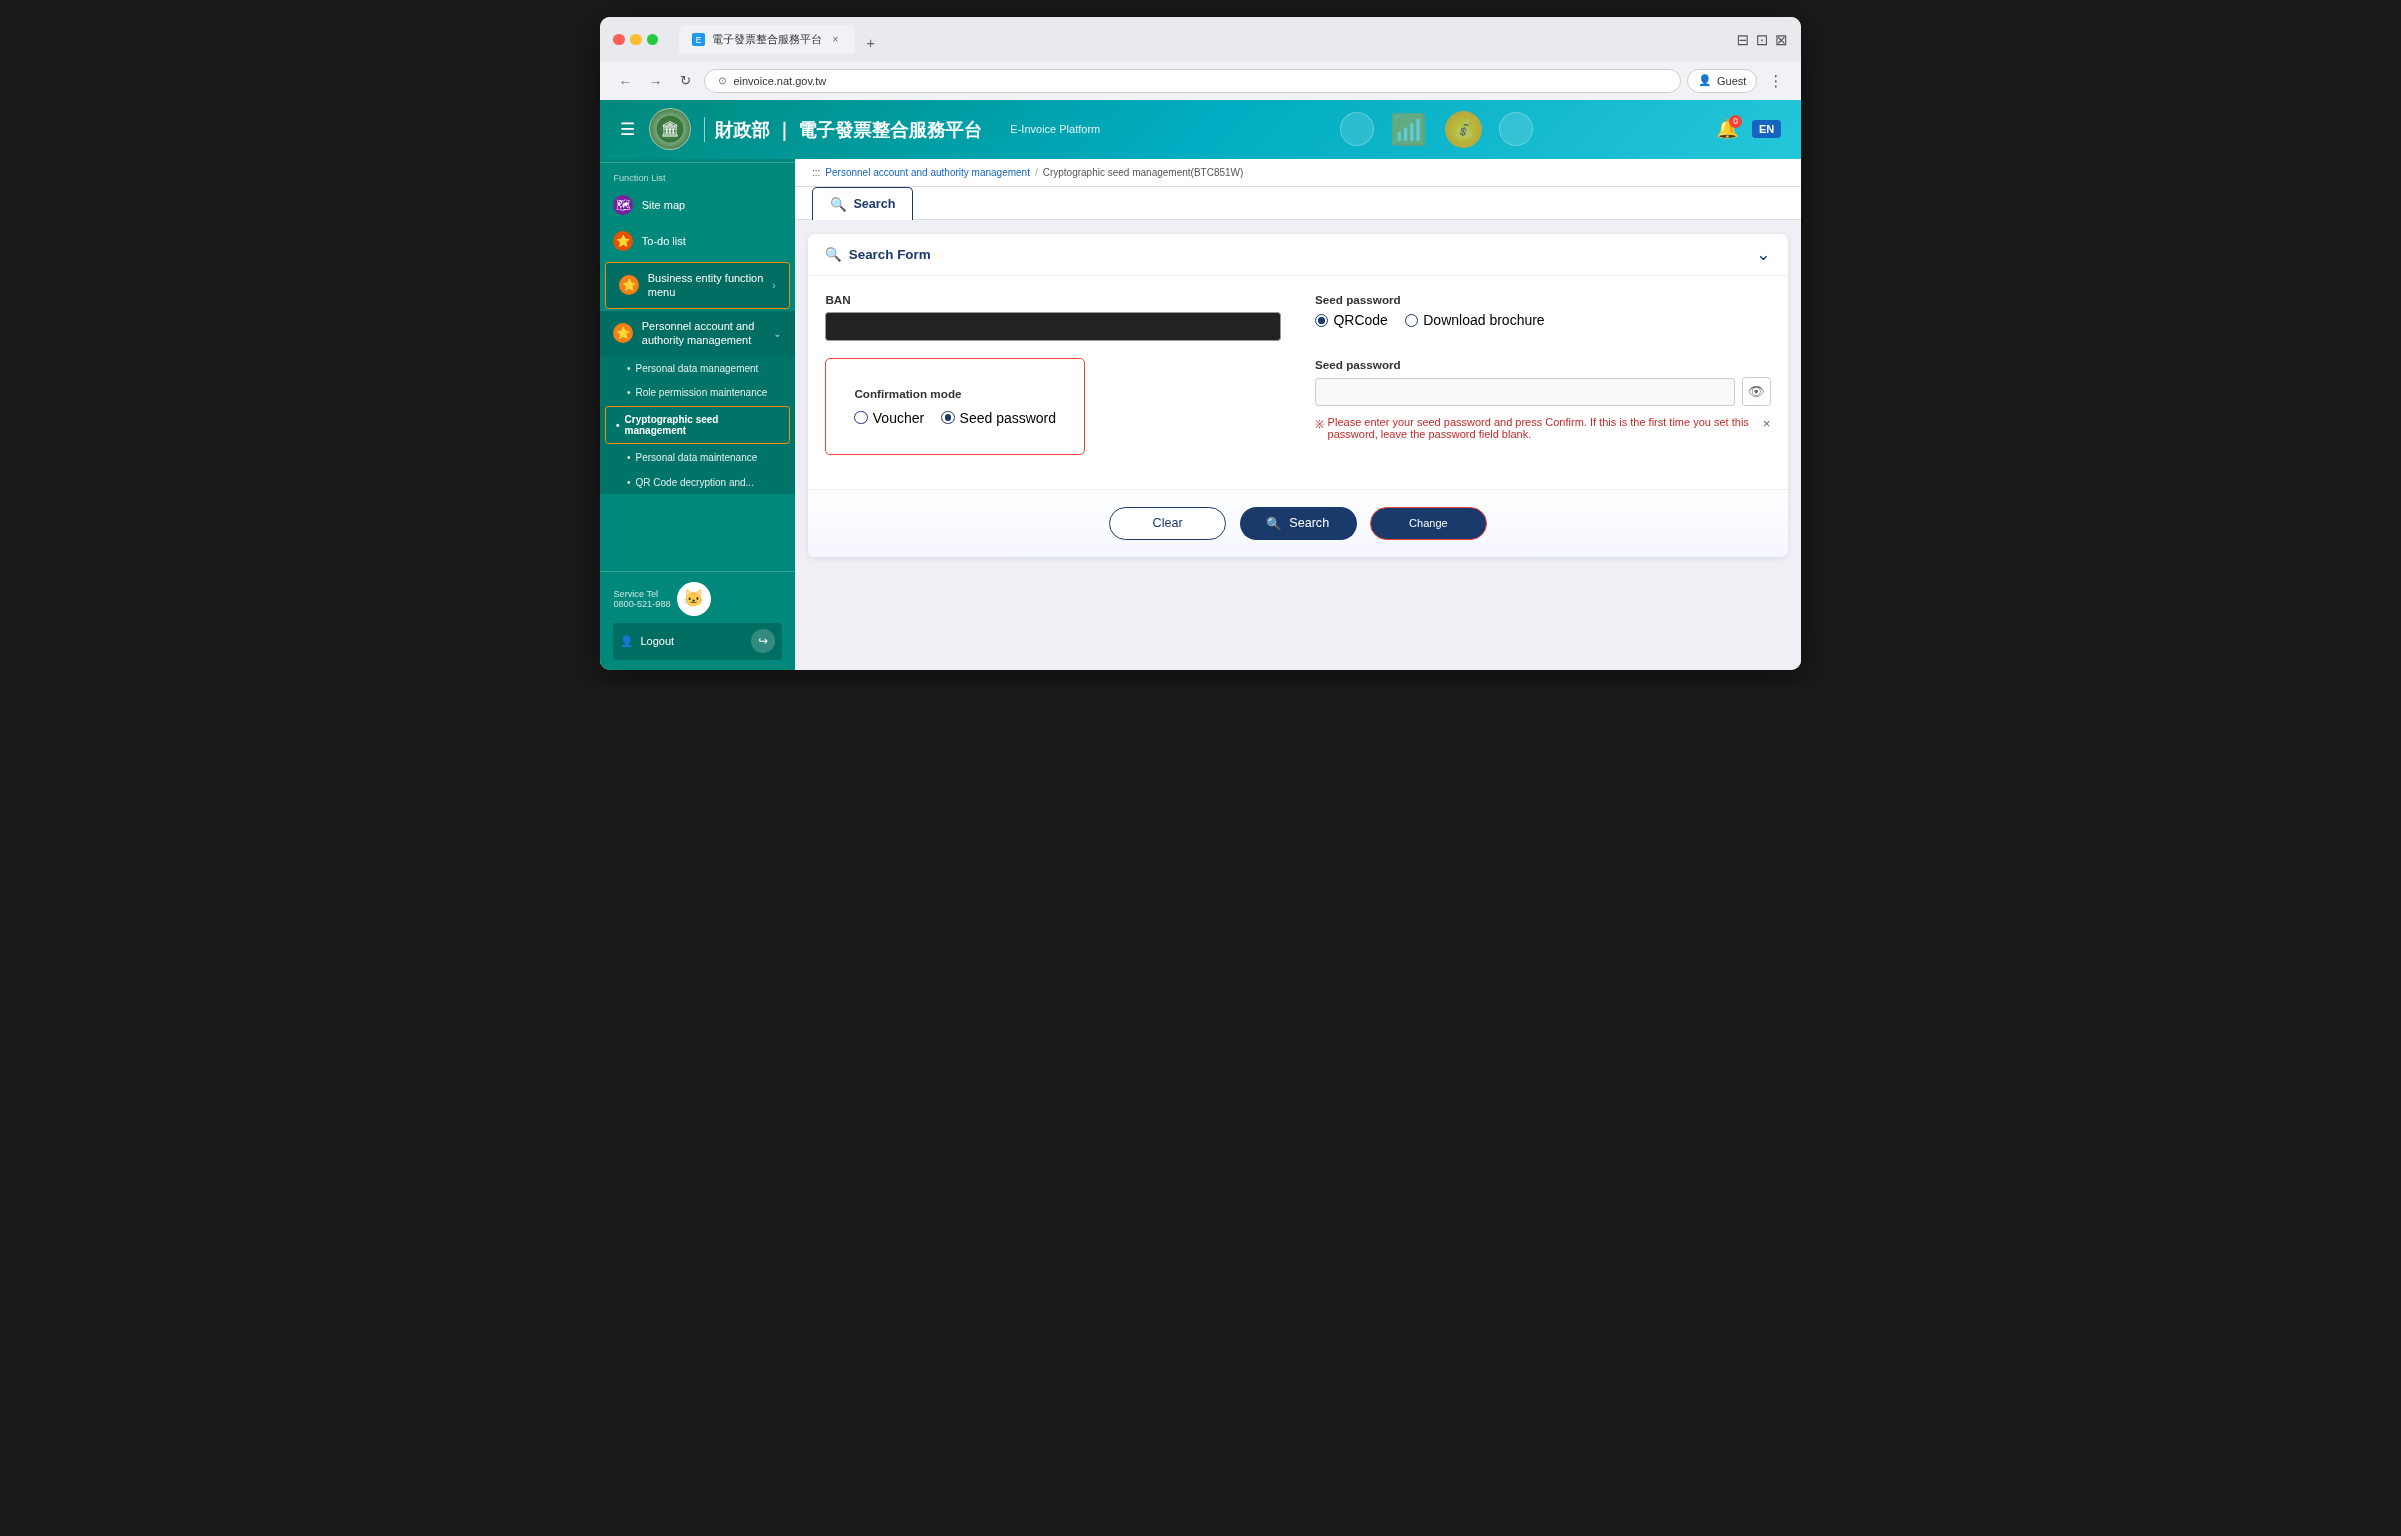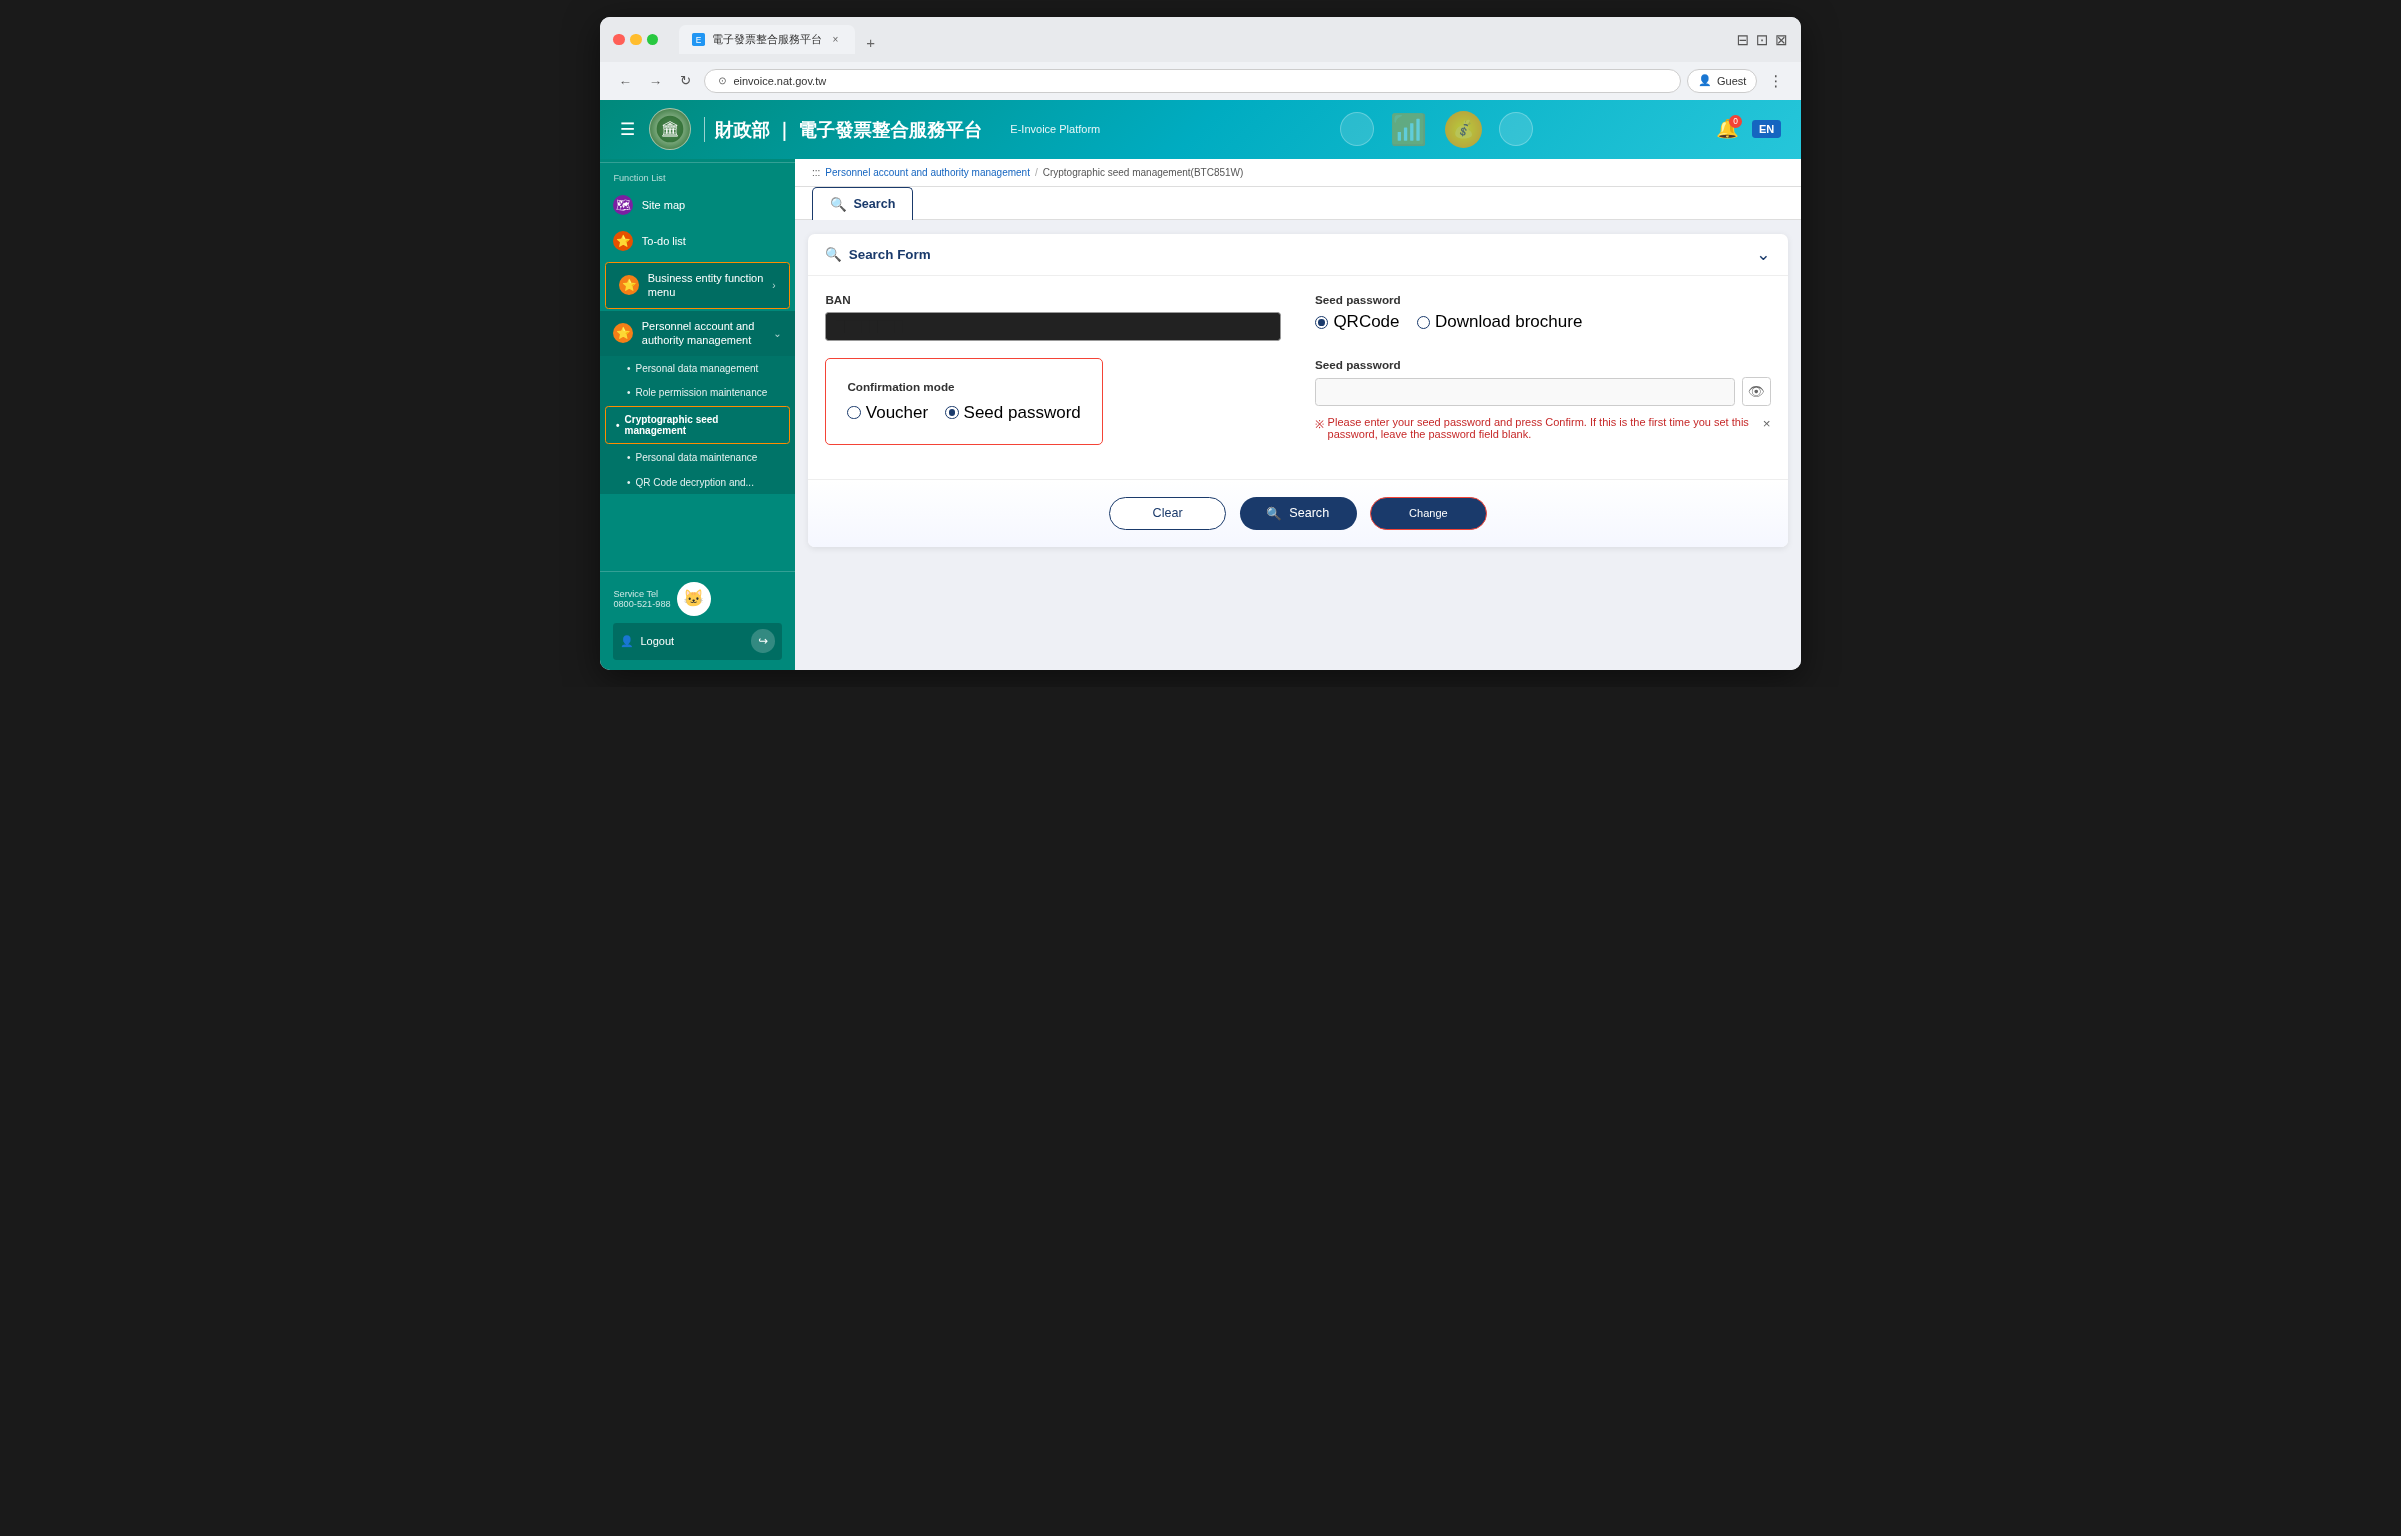--- a/index.html
+++ b/index.html
@@ -86,25 +86,25 @@
     .search-form-title { display: flex; align-items: center; gap: 6.7px; font-size: 13.4px; font-weight: bold; color: #1a3a6b; }
     .search-form-body { padding: 17px; }
 
     .form-row { display: flex; gap: 34px; margin-bottom: 17px; }
     .form-group { flex: 1; }
     .form-label { font-size: 11.7px; font-weight: bold; color: #333; margin-bottom: 6.7px; display: block; }
     .form-input { width: 100%; padding: 6.7px 10px; border: 0.8px solid #ccc; border-radius: 3.4px; font-size: 11.7px; }
     .form-input-dark { background: #222; color: #222; border: 0.8px solid #999; }
 
     .seed-password-options { display: flex; gap: 17px; align-items: center; margin-top: 6.7px; }
-    .radio-option { display: flex; align-items: center; gap: 5px; cursor: pointer; font-size: 17px; }
+    .radio-option { display: flex; align-items: center; gap: 5px; cursor: pointer; font-size: 14px; }
     .radio-btn { width: 13.4px; height: 13.4px; border-radius: 50%; border: 1.7px solid #1a3a6b; display: flex; align-items: center; justify-content: center; }
     .radio-btn.selected::after { content: ''; width: 6.7px; height: 6.7px; border-radius: 50%; background: #1a3a6b; }
 
-    .confirmation-box { border: 1.7px solid #f44336; border-radius: 5px; padding: 21px; display: inline-block; min-width: 235px; }
+    .confirmation-box { border: 1.7px solid #f44336; border-radius: 5px; padding: 28px; display: inline-block; min-width: 235px; }
     .confirmation-title { font-size: 11.7px; font-weight: bold; color: #333; margin-bottom: 10px; }
     .confirmation-options { display: flex; gap: 17px; }
 
     .seed-password-input-row { display: flex; align-items: center; gap: 6.7px; margin-top: 6.7px; }
     .seed-password-input { flex: 1; padding: 6.7px 10px; border: 0.8px solid #ccc; border-radius: 3.4px; font-size: 11.7px; background: #f9f9f9; }
     .eye-toggle { width: 28.5px; height: 28.5px; border: 0.8px solid #ccc; border-radius: 3.4px; display: flex; align-items: center; justify-content: center; cursor: pointer; color: #666; font-size: 13.4px; }
 
     .notice-message { color: #c62828; font-size: 11px; margin-top: 10px; display: flex; align-items: flex-start; gap: 3.4px; }
     .notice-close { cursor: pointer; color: #666; margin-left: auto; font-size: 13.4px; }
 

